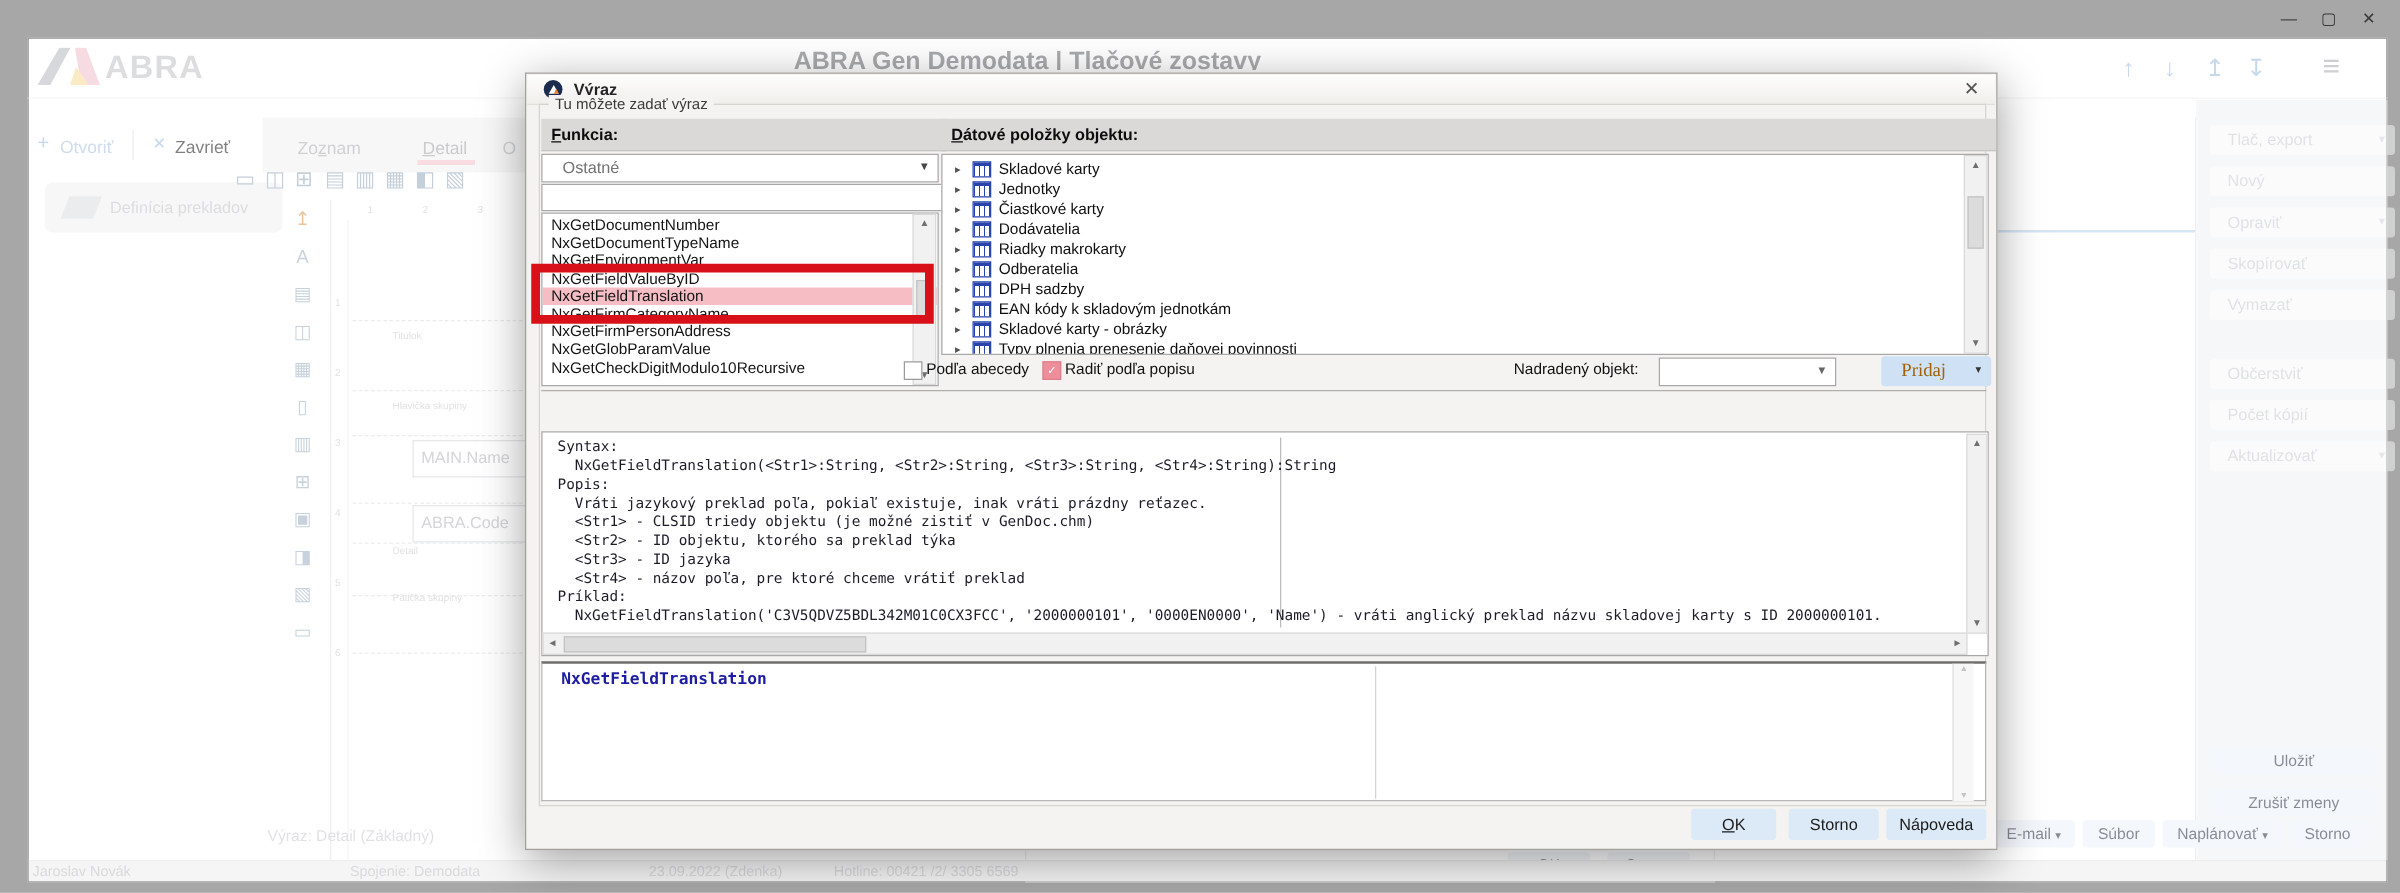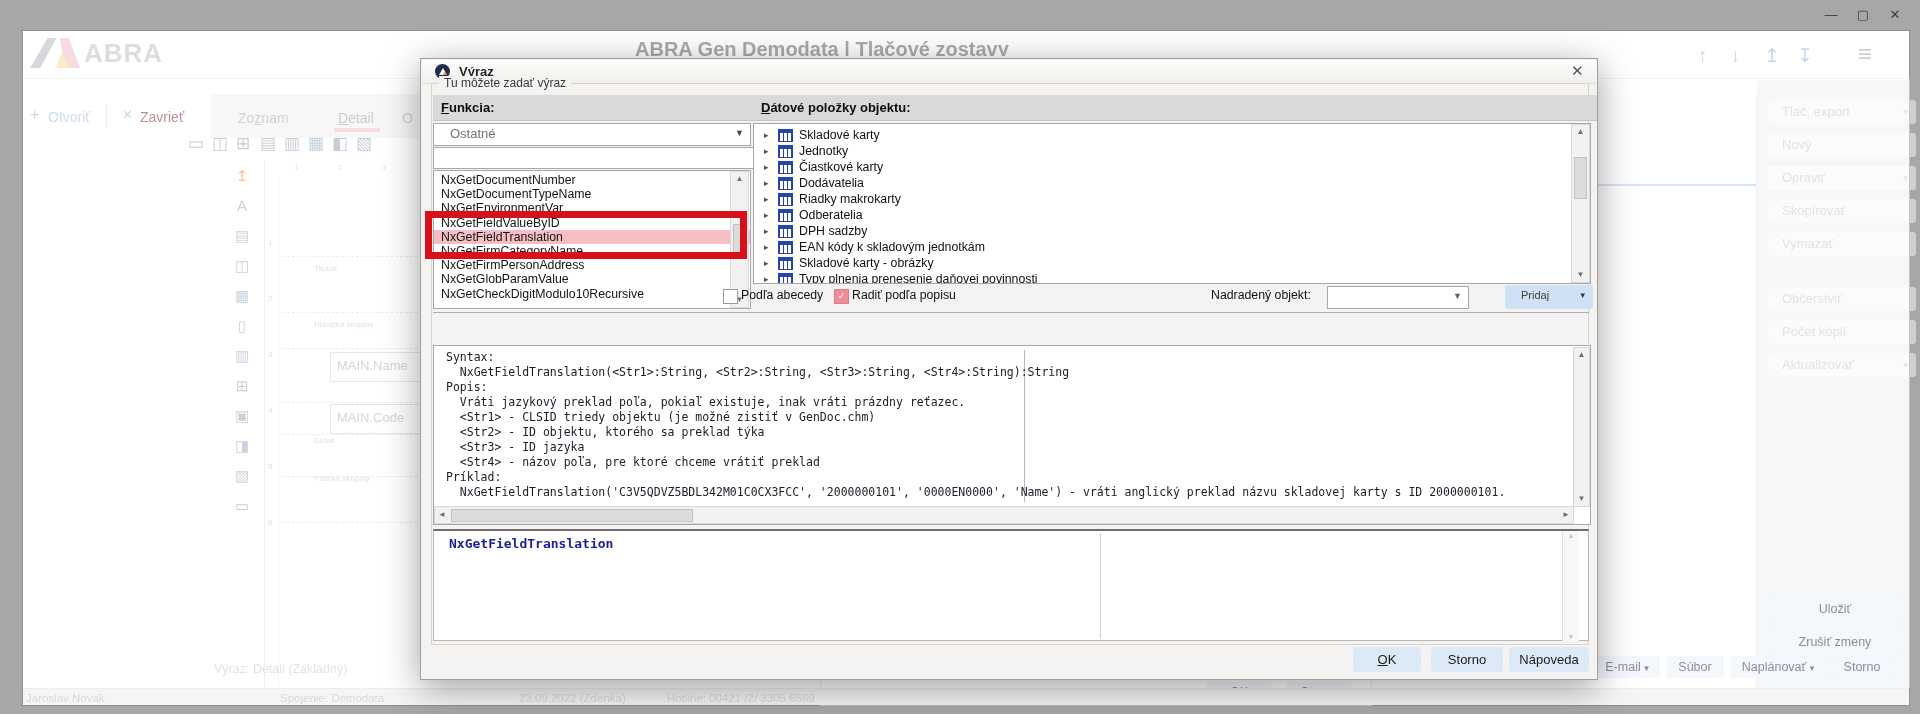--- a/index.html
+++ b/index.html
@@ -78,28 +78,32 @@
     <div class="navic" style="left:1764px;top:46px;">↥</div>
     <div class="navic" style="left:1797px;top:46px;">↧</div>
     <div class="abs" style="left:1858px;top:40px;font-size:24px;color:#9b9fa4;">≡</div>
 
     <div class="abs" style="left:22px;top:78px;width:1888px;height:1px;background:#ececec;"></div>
 
     <div class="abs" style="left:30px;top:106px;font-size:16px;color:#8fb3dc;">+</div>
     <div class="abs" style="left:48px;top:109px;font-size:14px;color:#9db9da;">Otvoriť</div>
     <div class="abs" style="left:106px;top:104px;width:1px;height:24px;background:#dcdcdc;"></div>
     <div class="abs" style="left:122px;top:107px;font-size:13px;color:#8fb3dc;">✕</div>
-    <div class="abs" style="left:140px;top:109px;font-size:14px;color:#7f1d1d;">Zavrieť</div>
+    <div class="abs" style="left:140px;top:109px;font-size:14px;color:#000000;">Zavrieť</div>
 
     <div class="abs" style="left:210px;top:94px;width:225px;height:44px;background:#f1f1f1;"></div>
     <div class="tabtxt" style="left:238px;top:110px;"><span>Zo</span><span class="ul">z</span><span>nam</span></div>
     <div class="tabtxt" style="left:338px;top:110px;color:#96979c;"><span class="ul">D</span><span>etail</span></div>
     <div class="abs" style="left:334px;top:128px;width:46px;height:4px;background:#f3bac4;"></div>
     <div class="tabtxt" style="left:402px;top:110px;">O</div>
 
+    <div class="card" style="top:146px;">
+      <div class="slant"></div>
+      <div class="ctext">Definícia prekladov</div>
+    </div>
 
     <div class="dtool" style="left:188px;top:134px;">▭</div>
     <div class="dtool" style="left:212px;top:134px;">◫</div>
     <div class="dtool" style="left:236px;top:134px;">⊞</div>
     <div class="dtool" style="left:260px;top:134px;">▤</div>
     <div class="dtool" style="left:284px;top:134px;">▥</div>
     <div class="dtool" style="left:308px;top:134px;">▦</div>
     <div class="dtool" style="left:332px;top:134px;">◧</div>
     <div class="dtool" style="left:356px;top:134px;">▧</div>
 
@@ -132,21 +136,21 @@
     <div class="dash" style="top:348px;"></div>
     <div class="dash" style="top:402px;"></div>
     <div class="dash" style="top:434px;"></div>
     <div class="dash" style="top:476px;"></div>
     <div class="dash" style="top:522px;"></div>
     <div class="seclab" style="top:264px;">Titulok</div>
     <div class="seclab" style="top:320px;">Hlavička skupiny</div>
     <div class="seclab" style="top:436px;">Detail</div>
     <div class="seclab" style="top:474px;">Pätička skupiny</div>
     <div class="fieldbox" style="top:352px;">MAIN.Name</div>
-    <div class="fieldbox" style="top:404px;">MAIN.Code</div>
+    <div class="fieldbox" style="top:404px;">ABRA.Code</div>
 
     <div class="abs" style="left:1598px;top:184px;width:158px;height:2px;background:#aecce9;"></div>
     <div class="abs" style="left:1756px;top:94px;width:1px;height:594px;background:#e2e2e2;"></div>
 
     <div class="abs" style="left:1757px;top:80px;width:153px;height:608px;background:#eff1f2;"></div>
     <div class="rpbtn" style="top:100px;"><span>Tlač, export</span><span class="arr">▾</span></div>
     <div class="rpbtn" style="top:133px;"><span>Nový</span></div>
     <div class="rpbtn" style="top:166px;"><span>Opraviť</span><span class="arr">▾</span></div>
     <div class="rpbtn" style="top:199px;"><span>Skopírovať</span></div>
     <div class="rpbtn" style="top:232px;"><span>Vymazať</span></div>
@@ -276,21 +280,21 @@
 
     <div class="cbx" style="left:302px;top:230px;"></div>
     <div class="cblab" style="left:320px;top:229px;">Podľa abecedy</div>
     <div class="cbx cbx-on" style="left:413px;top:230px;"><span>✓</span></div>
     <div class="cblab" style="left:431px;top:229px;">Radiť podľa popisu</div>
     <div class="cblab" style="left:790px;top:229px;">Nadradený objekt:</div>
     <div class="inputbox" style="left:906px;top:227px;width:140px;height:21px;">
       <div style="position:absolute;right:6px;top:4px;font-size:9px;color:#666;">▼</div>
     </div>
     <div class="abs" style="left:1084px;top:226px;width:88px;height:24px;background:#cfe2f5;border-radius:3px;">
-      <span style="position:absolute;left:16px;top:4px;font-size:11px;color:#404040;">Pridaj</span>
+      <span style="position:absolute;left:16px;top:4px;font-size:15px;color:#a16207;font-family:Liberation Serif, serif;">Pridaj</span>
       <span style="position:absolute;right:8px;top:5px;font-size:9px;color:#333;">▾</span>
     </div>
 
     <div class="abs" style="left:12px;top:253px;width:1156px;height:1px;background:#b0aeac;"></div>
 
     <div class="inputbox" style="left:12px;top:286px;width:1156px;height:178px;overflow:hidden;">
       <div style="position:absolute;left:590px;top:4px;width:1px;height:152px;background:#bbb;"></div>
     </div>
     <pre id="desc-pre">Syntax:
   NxGetFieldTranslation(&lt;Str1&gt;:String, &lt;Str2&gt;:String, &lt;Str3&gt;:String, &lt;Str4&gt;:String):String

